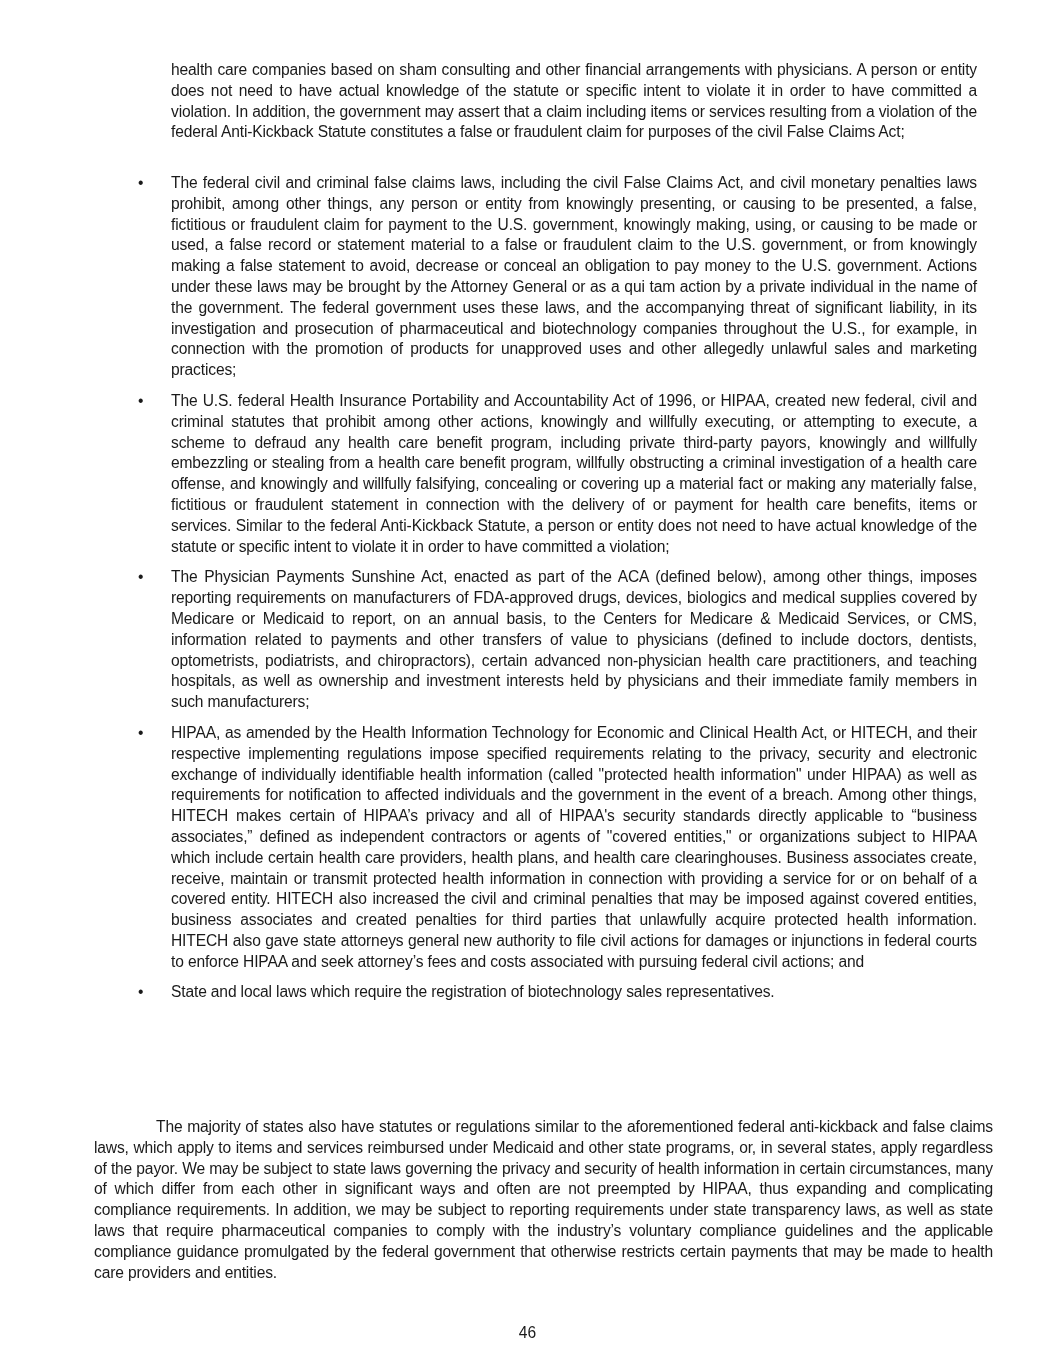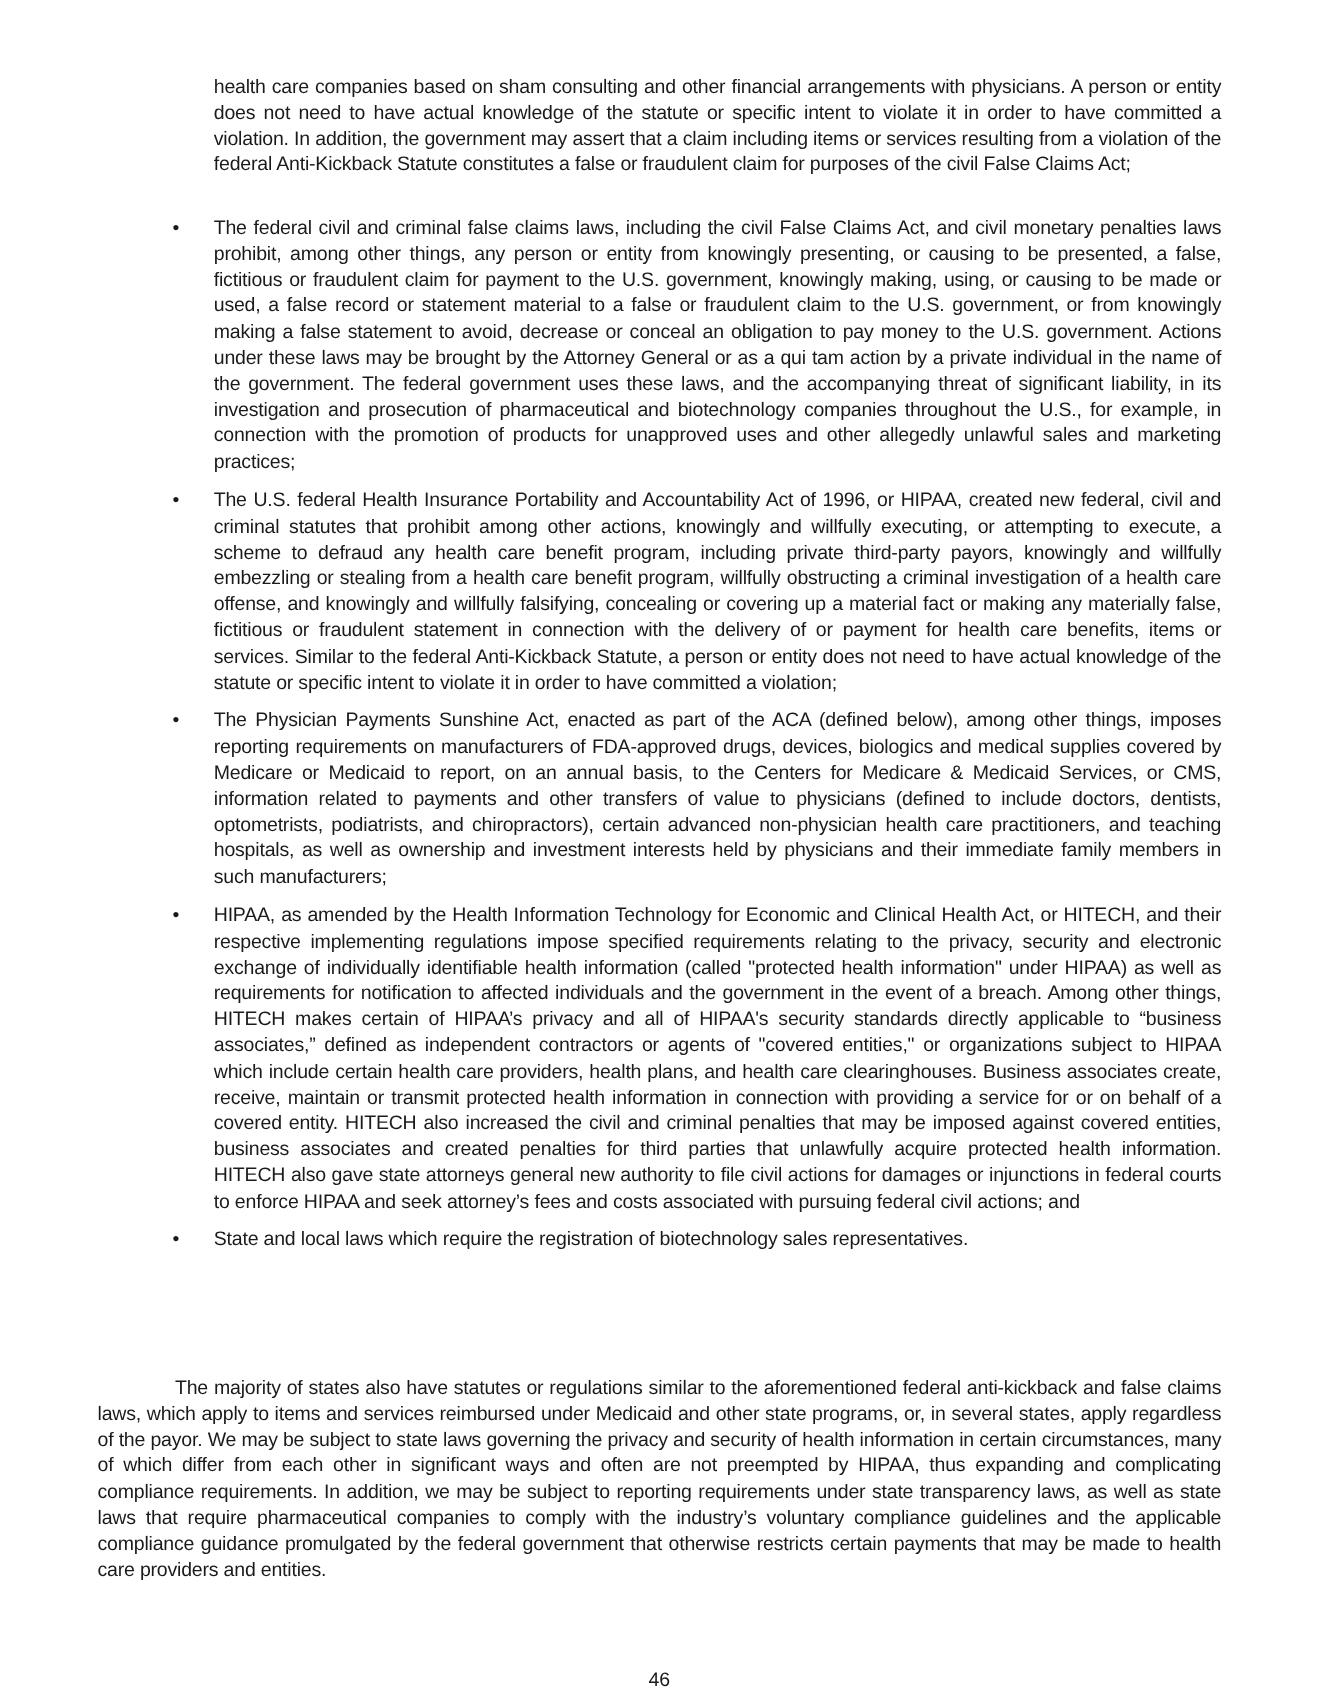--- a/index.html
+++ b/index.html
@@ -46,29 +46,28 @@
       text-align: left;
     }
     .para {
       position: absolute;
       left: 78px;
       top: 1101px;
       width: 899px;
       text-align: justify;
       text-indent: 62px;
       letter-spacing: -0.15px;
-      margin: 0;
+      margin: 16px;
     }
     .page-number {
       position: absolute;
       left: 0;
       width: 1055px;
       top: 1323px;
       text-align: center;
-      margin-top: 12px;
     }
   </style>
 </head>
 <body>
 
 <div class="page">
 
   <div class="cont">health care companies based on sham consulting and other financial arrangements with physicians. A person or entity does not need to have actual knowledge of the statute or specific intent to violate it in order to have committed a violation. In addition, the government may assert that a claim including items or services resulting from a violation of the federal Anti-Kickback Statute constitutes a false or fraudulent claim for purposes of the civil False Claims Act;</div>
 
   <ul class="bullets">

